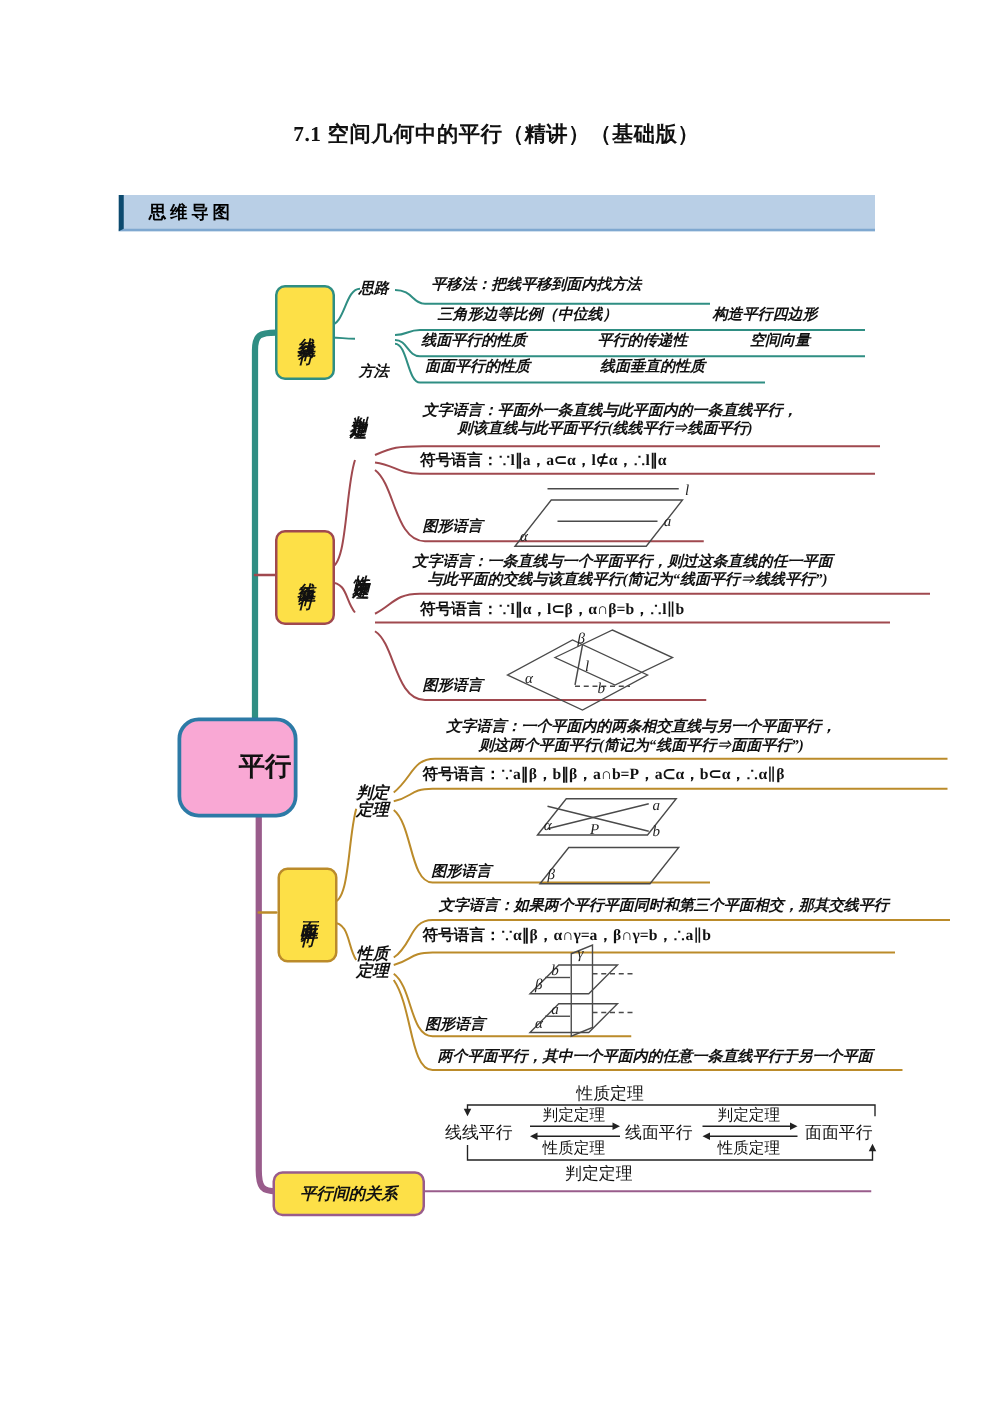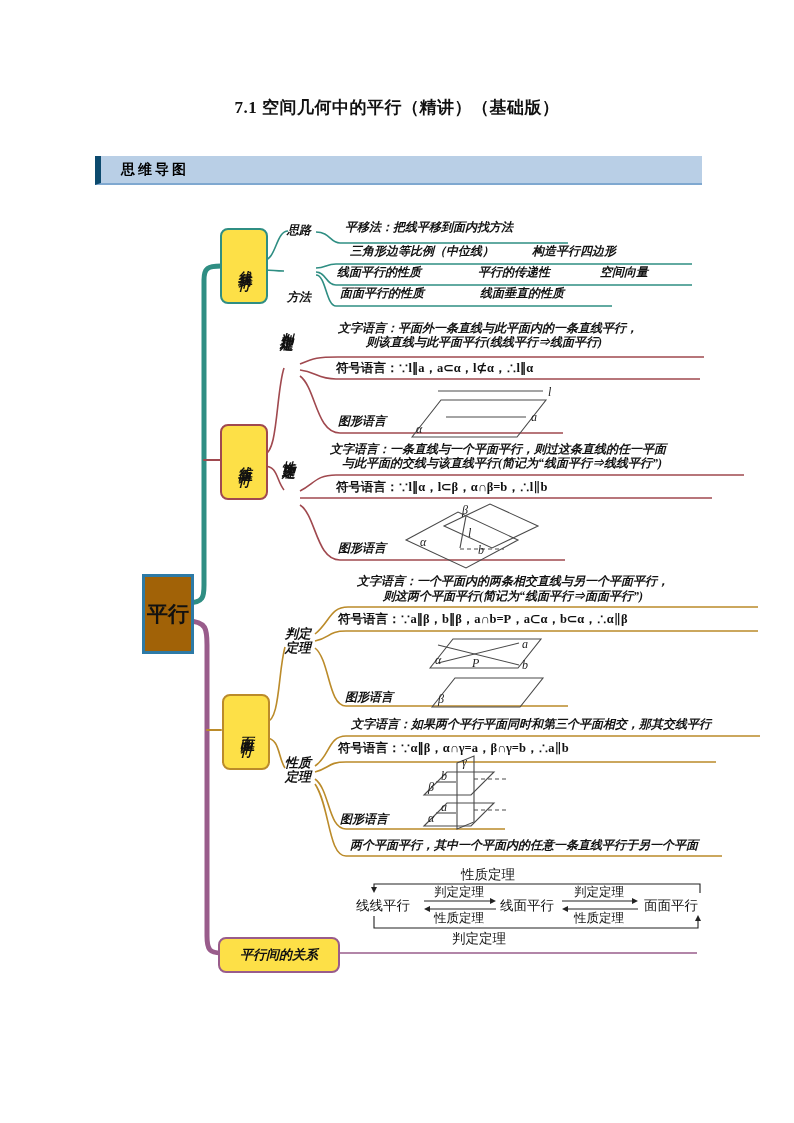--- a/index.html
+++ b/index.html
@@ -1,35 +1,35 @@
 <!DOCTYPE html>
 <html><head>
 <meta charset="utf-8">
 <style>
   html,body{margin:0;padding:0;background:#ffffff;}
   .page{position:relative;width:794px;height:1123px;background:#fff;overflow:hidden;
         font-family:"Liberation Serif",serif;color:#111;}
   .abs{position:absolute;white-space:nowrap;}
   .title{font-weight:bold;font-size:17px;letter-spacing:.5px;}
   .hdrbar{position:absolute;left:95px;top:156px;width:601px;height:27px;
-          background:#b9cfe6;border-bottom:2px solid #7fa8d0;border-left:6px solid #0c4a6e;}
+          background:#b9cfe6;border-bottom:2px solid #7fa8d0;border-left:4px solid #0c4a6e;}
   .hdrtext{position:absolute;left:20px;top:5px;font-weight:bold;font-size:14px;
            letter-spacing:3px;color:#000;font-family:"Liberation Sans",sans-serif;}
   .hw{font-family:"Liberation Serif",serif;font-style:italic;font-weight:600;font-size:12px;}
   .hw13{font-family:"Liberation Serif",serif;font-style:italic;font-weight:600;font-size:13px;}
   .sym{font-family:"Liberation Serif",serif;font-weight:700;font-size:12.5px;}
   .vnode{position:absolute;border-radius:8px;background:#fde047;display:flex;
          align-items:center;justify-content:center;}
   .vtext{writing-mode:vertical-rl;letter-spacing:3px;font-size:13px;}
   .vlabel{position:absolute;writing-mode:vertical-rl;letter-spacing:2px;}
   .twoline{position:absolute;width:30px;line-height:14px;text-align:center;white-space:normal;}
   .root{position:absolute;left:142px;top:574px;width:46px;height:74px;border:3px solid #2d7aa6;
-        border-radius:0;display:flex;align-items:center;justify-content:center;
+        border-radius:17px;display:flex;align-items:center;justify-content:center;
         font-family:"Liberation Sans",sans-serif;font-weight:bold;font-size:21px;line-height:26px;
-        text-align:center;white-space:normal;background:#a16207;}
+        text-align:center;white-space:normal;background:#f9a8d4;padding-left:44px;}
   .rel{font-family:"Liberation Serif",serif;font-size:13.5px;font-weight:400;}
   .rel-s{font-family:"Liberation Serif",serif;font-size:12.5px;}
   svg{position:absolute;left:0;top:0;}
   .figlab{font-family:"Liberation Serif",serif;font-style:italic;font-size:12px;fill:#222;}
 </style>
 </head>
 <body>
 
 <div class="page">
 
@@ -160,21 +160,21 @@
   </div>
 
   <div class="vnode hw13" style="left:218px;top:937px;width:118px;height:32px;border:2px solid #995c8b;">
     <span>平行间的关系</span>
   </div>
 
   <div class="abs hw" style="left:287px;top:222px;">思路</div>
   <div class="abs hw" style="left:345px;top:219px;">平移法：把线平移到面内找方法</div>
   <div class="abs hw" style="left:287px;top:261px;margin-top:28px;">方法</div>
   <div class="abs hw" style="left:350px;top:243px;">三角形边等比例（中位线）</div>
-  <div class="abs hw" style="left:532px;top:243px;">构造平行四边形</div>
+  <div class="abs hw" style="left:570px;top:243px;">构造平行四边形</div>
   <div class="abs hw" style="left:337px;top:264px;">线面平行的性质</div>
   <div class="abs hw" style="left:478px;top:264px;">平行的传递性</div>
   <div class="abs hw" style="left:600px;top:264px;">空间向量</div>
   <div class="abs hw" style="left:340px;top:285px;">面面平行的性质</div>
   <div class="abs hw" style="left:480px;top:285px;">线面垂直的性质</div>
 
   <div class="vlabel hw13" style="left:277px;top:322px;height:84px;">判定定理</div>
   <div class="abs hw" style="left:338px;top:320px;">文字语言：平面外一条直线与此平面内的一条直线平行，</div>
   <div class="abs hw" style="left:366px;top:334px;">则该直线与此平面平行(线线平行⇒线面平行)</div>
   <div class="abs sym" style="left:336px;top:360px;">符号语言：∵l∥a，a⊂α，l⊄α，∴l∥α</div>

